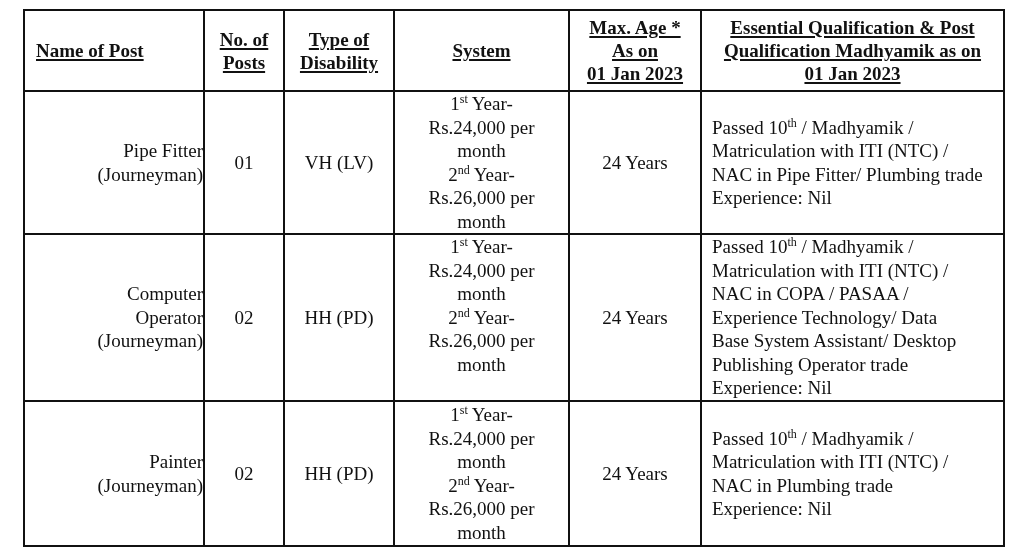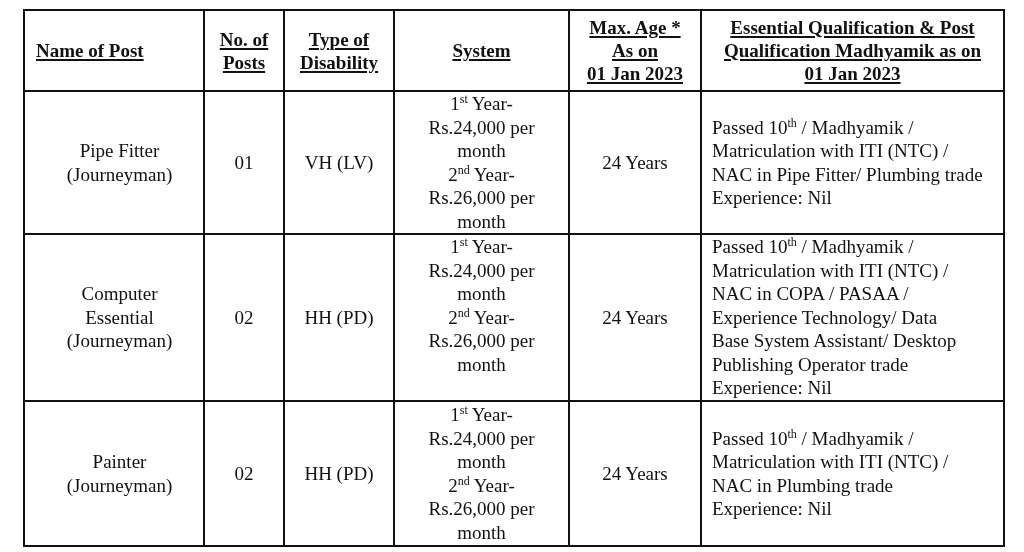--- a/index.html
+++ b/index.html
@@ -2,21 +2,21 @@
 <html><head>
 <meta charset="utf-8">
 <style>
   html, body { margin:0; padding:0; background:#ffffff; }
   body { width:1024px; height:552px; overflow:hidden; font-family:"Liberation Serif", "DejaVu Serif", serif; color:#111; }
   table { position:absolute; left:23px; top:9px; border-collapse:collapse; table-layout:fixed; width:980px; }
   td, th { border:2px solid #111; padding:0; vertical-align:middle; }
   th { font-weight:bold; font-size:19px; line-height:23px; text-align:center; }
   th span.u { text-decoration:underline; text-decoration-thickness:2px; text-underline-offset:2px; }
   td { font-size:19px; line-height:23.5px; }
-  .name { text-align:center; padding-left:11px; }
+  .name { text-align:right; padding-left:11px; }
   .c { text-align:center; }
   .qual { text-align:left; padding-left:10px; padding-right:6px; }
   .line { display:block; }
   sup { font-size:12px; line-height:0; vertical-align:super; }
 </style>
 </head>
 <body>
 
 <table>
   <colgroup>
@@ -77,21 +77,21 @@
         <span class="line"><span>Passed 10</span><sup>th</sup><span> / Madhyamik /</span></span>
         <span class="line">Matriculation with ITI (NTC) /</span>
         <span class="line">NAC in Pipe Fitter/ Plumbing trade</span>
         <span class="line">Experience: Nil</span>
       </td>
     </tr>
 
     <tr style="height:167px">
       <td class="name">
         <span class="line">Computer</span>
-        <span class="line">Essential</span>
+        <span class="line">Operator</span>
         <span class="line">(Journeyman)</span>
       </td>
       <td class="c"><span>02</span></td>
       <td class="c"><span>HH (PD)</span></td>
       <td class="c" style="vertical-align:top">
         <span class="line"><span>1</span><sup>st</sup><span> Year-</span></span>
         <span class="line">Rs.24,000 per</span>
         <span class="line">month</span>
         <span class="line"><span>2</span><sup>nd</sup><span> Year-</span></span>
         <span class="line">Rs.26,000 per</span>

